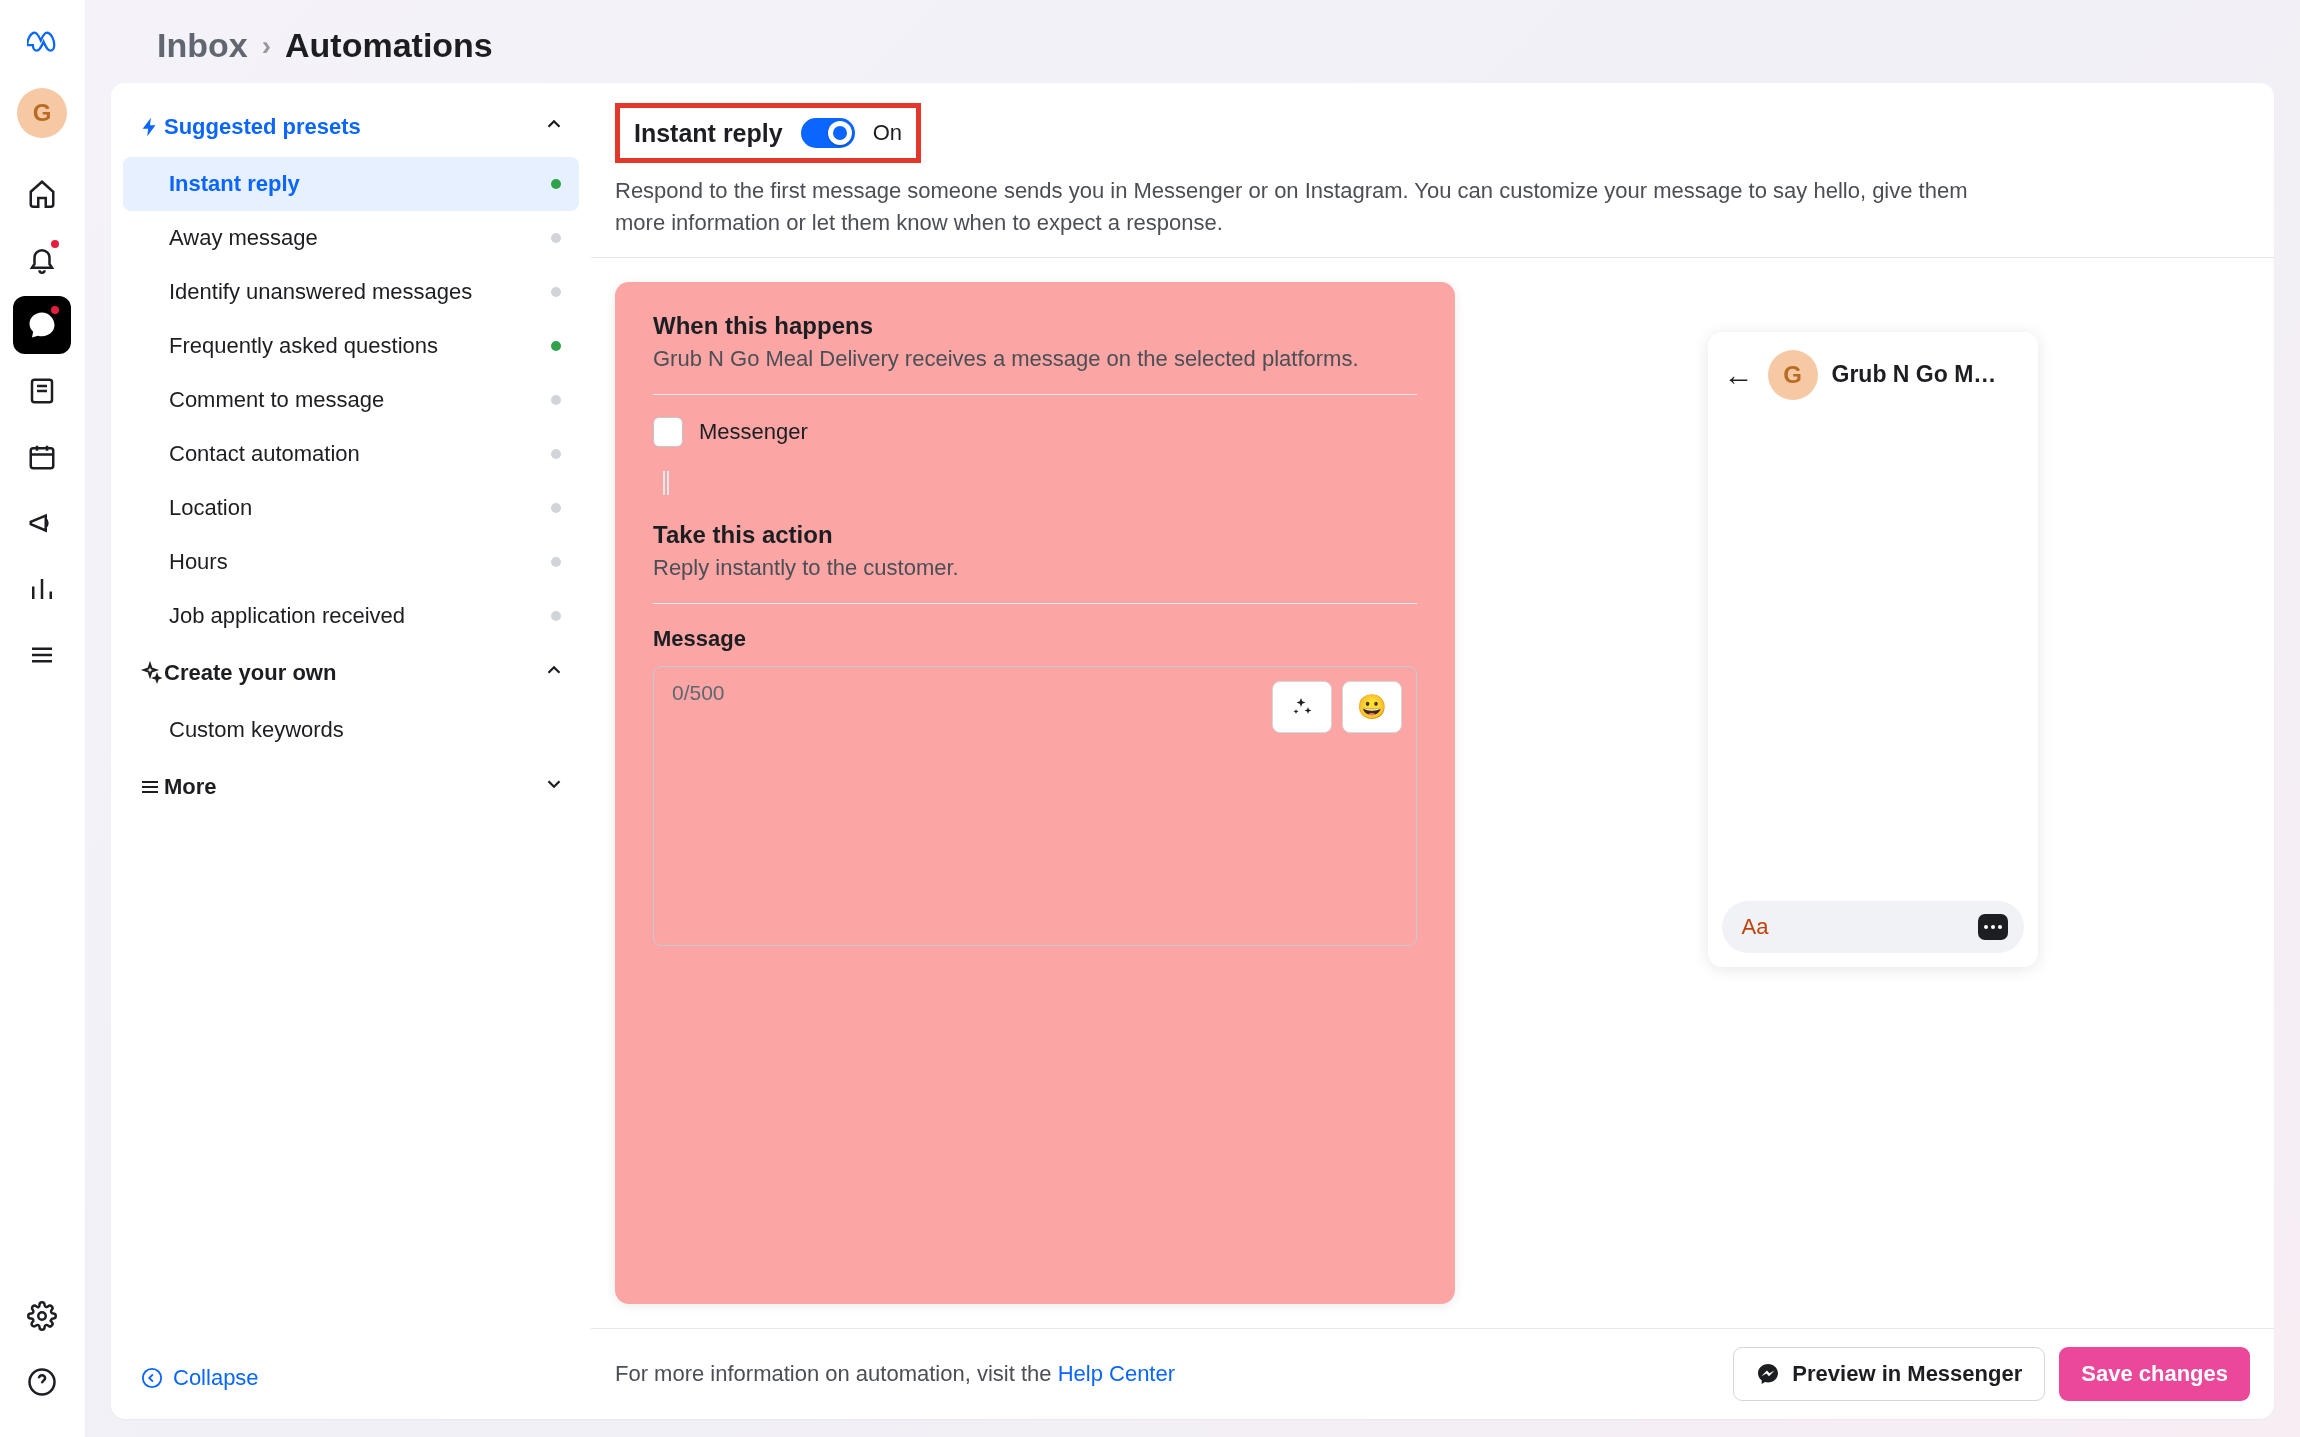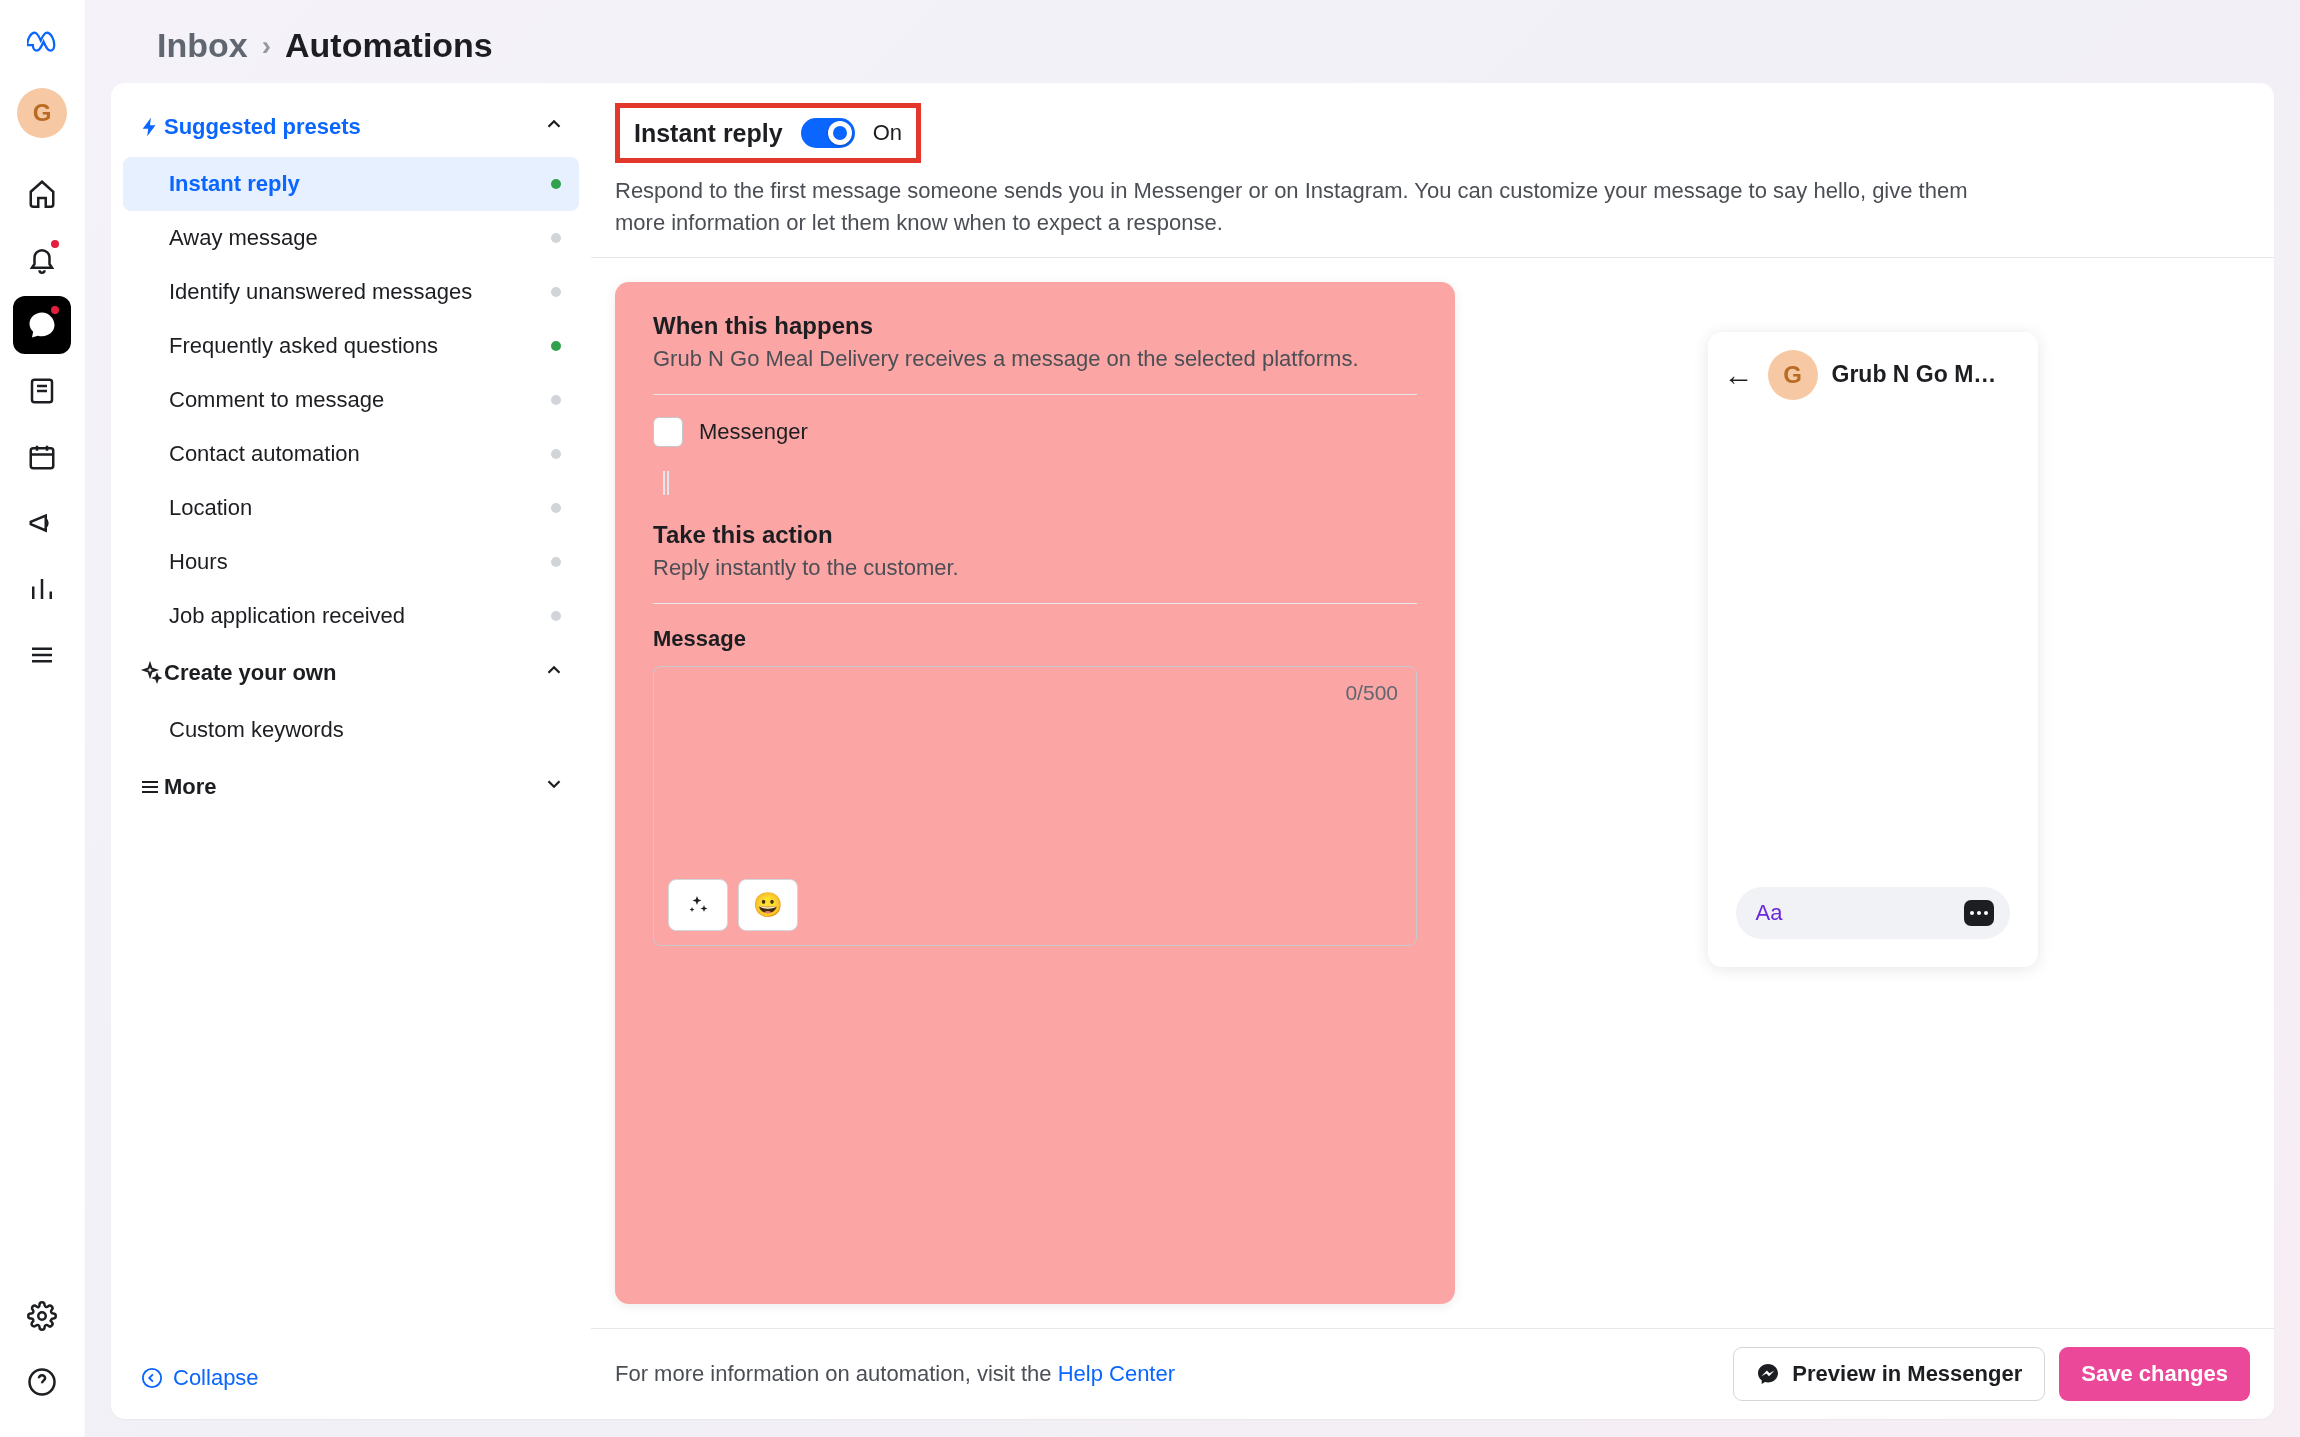--- a/index.html
+++ b/index.html
@@ -162,21 +162,21 @@
   .divider { height:1px;background:#e6e8eb;margin:0 0 22px 0;}
   .check-row {display:flex;align-items:center;gap:16px;margin-bottom:24px;}
   .checkbox {
     width:30px;height:30px;border:1.5px solid #c3c6cb;border-radius:6px;
     background:#fff;
   }
   .msg-label{font-size:22px;font-weight:700;margin:10px 0 14px 0;}
   .textarea-wrap{
     border:1px solid #c7cad0;border-radius:8px;
     min-height:280px;
-    display:flex;flex-direction:column;
+    display:flex;
   }
   .textarea-top{
     flex:0 0 auto;
     padding:14px 18px;
     display:flex;
   }
   .char-count{margin-left:auto;color:#606770;font-size:21px;}
   .textarea-body{ flex:1; }
   .textarea-tools{
     display:flex;gap:10px;padding:14px;
@@ -207,23 +207,23 @@
   }
   .pv-head .back{font-size:30px;color:#1c1e21;}
   .pv-avatar{
     width:50px;height:50px;border-radius:25px;background:#f6c9a4;
     display:flex;align-items:center;justify-content:center;
     font-weight:700;color:#b96b23;font-size:24px;
   }
   .pv-title{font-weight:700;font-size:23px;white-space:nowrap;overflow:hidden;text-overflow:ellipsis;flex:1;}
   .pv-body{flex:1;}
   .pv-input{
-    margin:28px;background:#f0f2f5;border-radius:26px;
+    margin:14px;background:#f0f2f5;border-radius:26px;
     height:52px;display:flex;align-items:center;padding:0 16px 0 20px;
-    color:#6d28d9;font-size:22px;
+    color:#c2410c;font-size:22px;
   }
   .pv-input .send{
     margin-left:auto;width:30px;height:26px;background:#1c1e21;border-radius:7px;
     display:flex;align-items:center;justify-content:center;
   }
   .pv-input .send-dots{display:flex;gap:3px;}
   .pv-input .send-dots span{width:4px;height:4px;background:#fff;border-radius:2px;}
   
   .footer {
     border-top:1px solid #e6e8eb;

